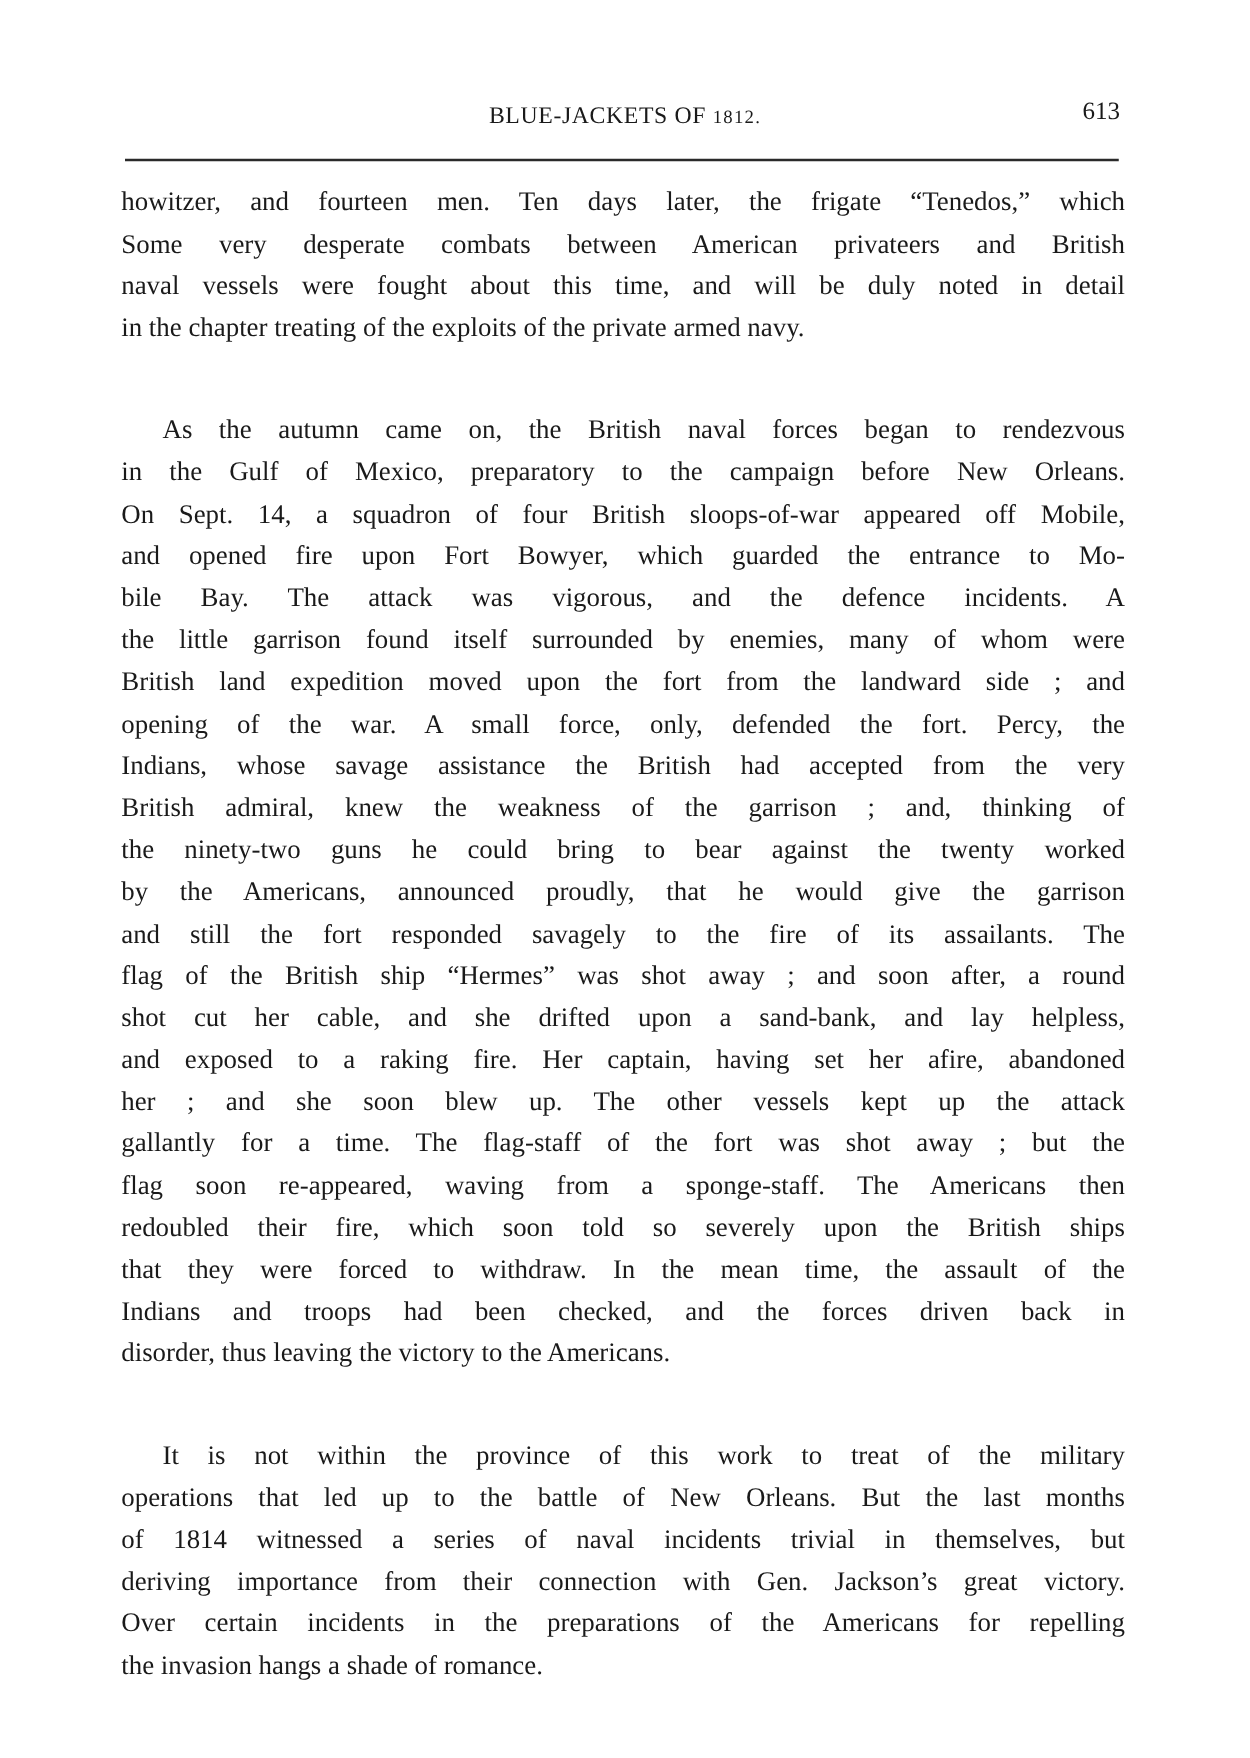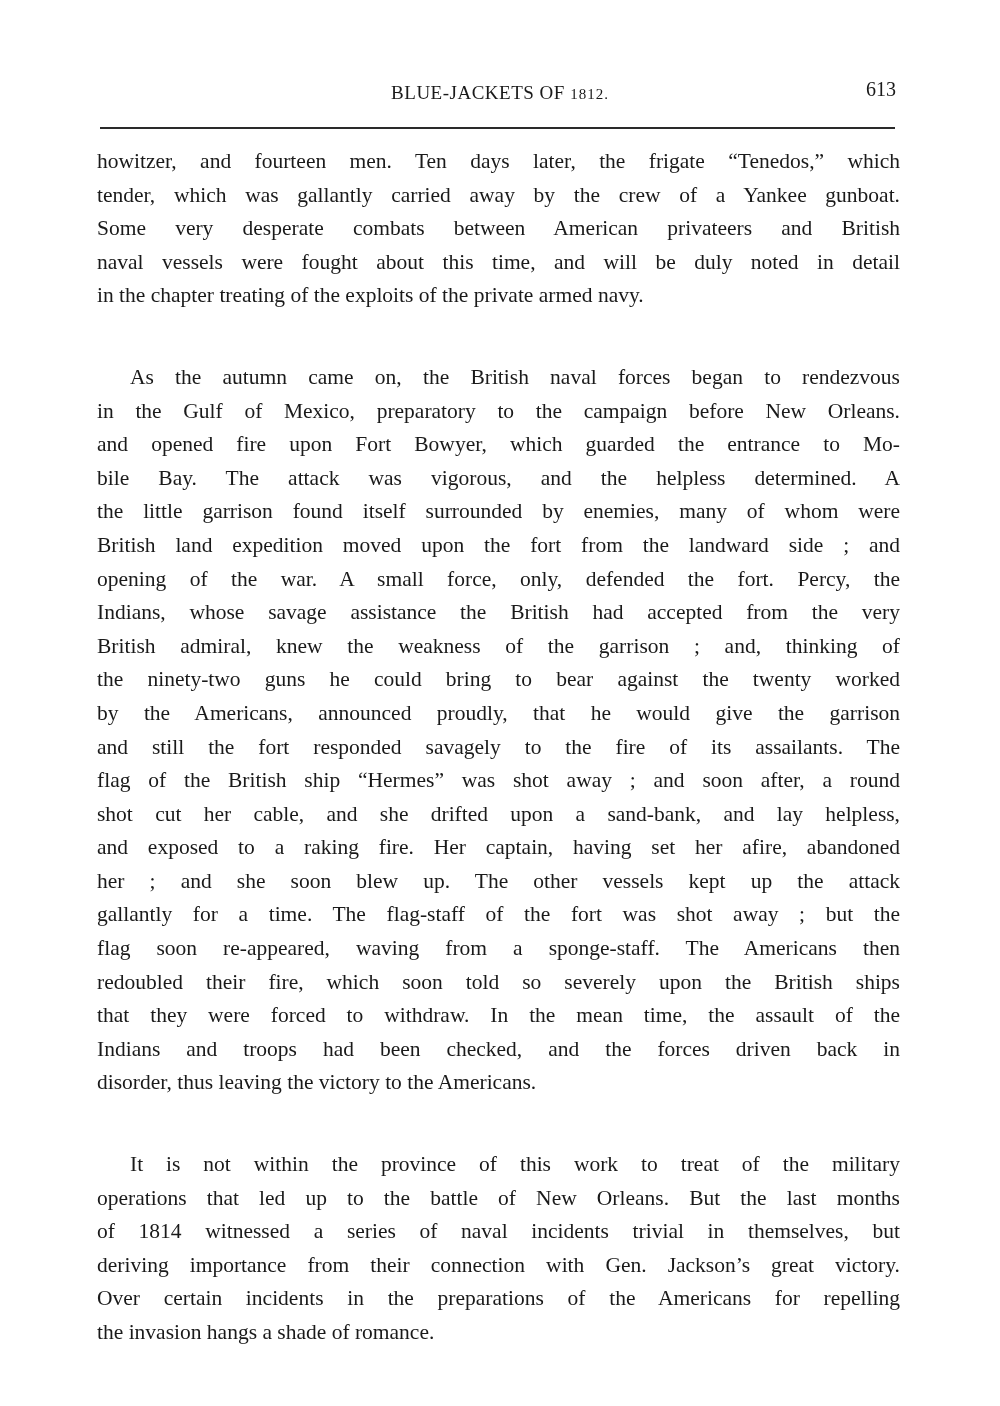--- a/index.html
+++ b/index.html
@@ -80,30 +80,30 @@
     <span class="osf">1812.</span>
   </div>
   <div class="page-number">613</div>
 </div>
 
 <div class="head-rule"></div>
 
 <div class="body-text" id="body-text">
     <div class="paragraph">
       <div class="line">howitzer, and fourteen men.  Ten days later, the frigate “Tenedos,” which</div>
-      <div class="line">tender, which was gallantly carried away by the crew of a Yankee gunboat.</div>
       <div class="line">Some very desperate combats between American privateers and British</div>
       <div class="line">naval vessels were fought about this time, and will be duly noted in detail</div>
       <div class="line last">in the chapter treating of the exploits of the private armed navy.</div>
     </div>
     <div class="paragraph">
       <div class="line indent">As the autumn came on, the British naval forces began to rendezvous</div>
       <div class="line">in the Gulf of Mexico, preparatory to the campaign before New Orleans.</div>
+      <div class="line">On Sept. 14, a squadron of four British sloops-of-war appeared off Mobile,</div>
       <div class="line">and opened fire upon Fort Bowyer, which guarded the entrance to Mo-</div>
-      <div class="line">bile Bay.  The attack was vigorous, and the helpless determined.  A</div>
+      <div class="line">bile Bay.  The attack was vigorous, and the defence incidents.  A</div>
       <div class="line">the little garrison found itself surrounded by enemies, many of whom were</div>
       <div class="line">British land expedition moved upon the fort from the landward side ; and</div>
       <div class="line">opening of the war.  A small force, only, defended the fort.  Percy, the</div>
       <div class="line">Indians, whose savage assistance the British had accepted from the very</div>
       <div class="line">British admiral, knew the weakness of the garrison ; and, thinking of</div>
       <div class="line">the ninety-two guns he could bring to bear against the twenty worked</div>
       <div class="line">by the Americans, announced proudly, that he would give the garrison</div>
       <div class="line">and still the fort responded savagely to the fire of its assailants.  The</div>
       <div class="line">flag of the British ship “Hermes” was shot away ; and soon after, a round</div>
       <div class="line">shot cut her cable, and she drifted upon a sand-bank, and lay helpless,</div>

